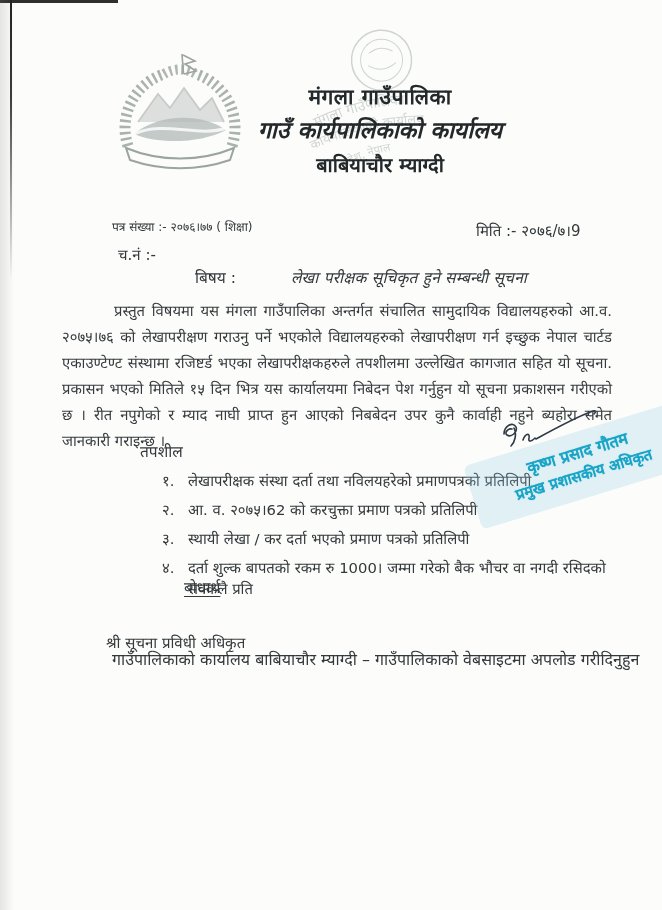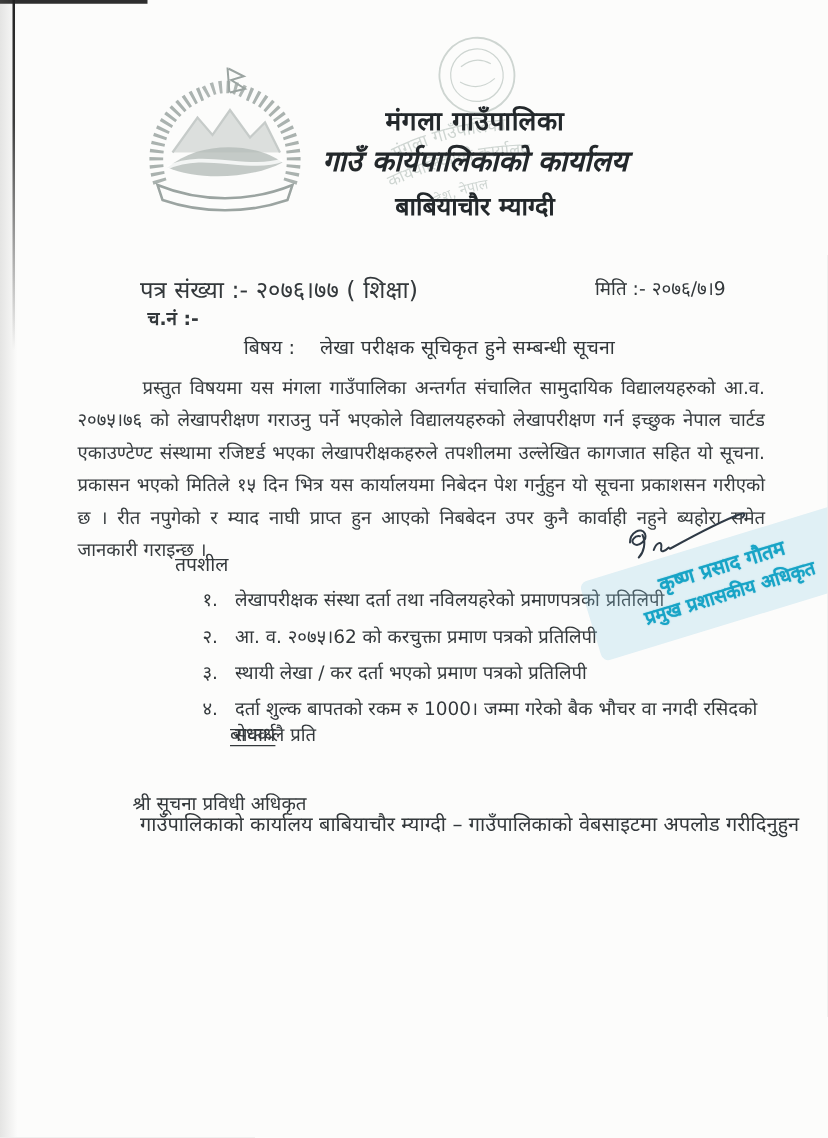--- a/index.html
+++ b/index.html
@@ -23,27 +23,27 @@
   .ghost-stamp{position:absolute;left:285px;top:18px;width:200px;height:150px;
     opacity:.55;transform:rotate(-6deg);}
 
   .title-block{position:absolute;left:170px;top:82px;width:420px;text-align:center;
     color:#23282b;font-weight:bold;}
   .title-1{font-size:21px;line-height:30px;letter-spacing:.5px;}
   .title-2{font-size:23px;line-height:36px;font-style:italic;}
   .title-3{font-size:20px;line-height:34px;}
   .title-4{font-size:20px;line-height:33px;}
 
-  .meta-ref{position:absolute;left:112px;top:218px;font-size:19px;}
+  .meta-ref{position:absolute;left:112px;top:218px;font-size:12px;}
   .meta-date{position:absolute;left:476px;top:220px;font-size:15px;}
-  .meta-serial{position:absolute;left:118px;top:244px;font-size:15px;font-weight:bold;}
+  .meta-serial{position:absolute;left:118px;top:244px;font-size:15px;}
 
   .subject-row{position:absolute;left:195px;top:266px;font-size:15.5px;}
-  .subject-label{margin-right:15px;}
-  .subject-text{letter-spacing:.2px;}
+  .subject-label{margin-right:50px;}
+  .subject-text{letter-spacing:.2px;font-style:italic;}
 
   .body-par{position:absolute;left:62px;top:298px;width:550px;
     font-size:14.8px;line-height:26px;text-align:justify;text-indent:52px;
     color:#363b3e;margin:0;}
 
   .signature{position:absolute;left:490px;top:406px;width:112px;height:48px;}
 
   .details-heading{position:absolute;left:140px;top:440px;font-size:15.5px;}
   .details-list{position:absolute;left:162px;top:470px;width:452px;font-size:14.8px;}
   .detail-item{display:flex;margin-bottom:8px;line-height:21px;}

